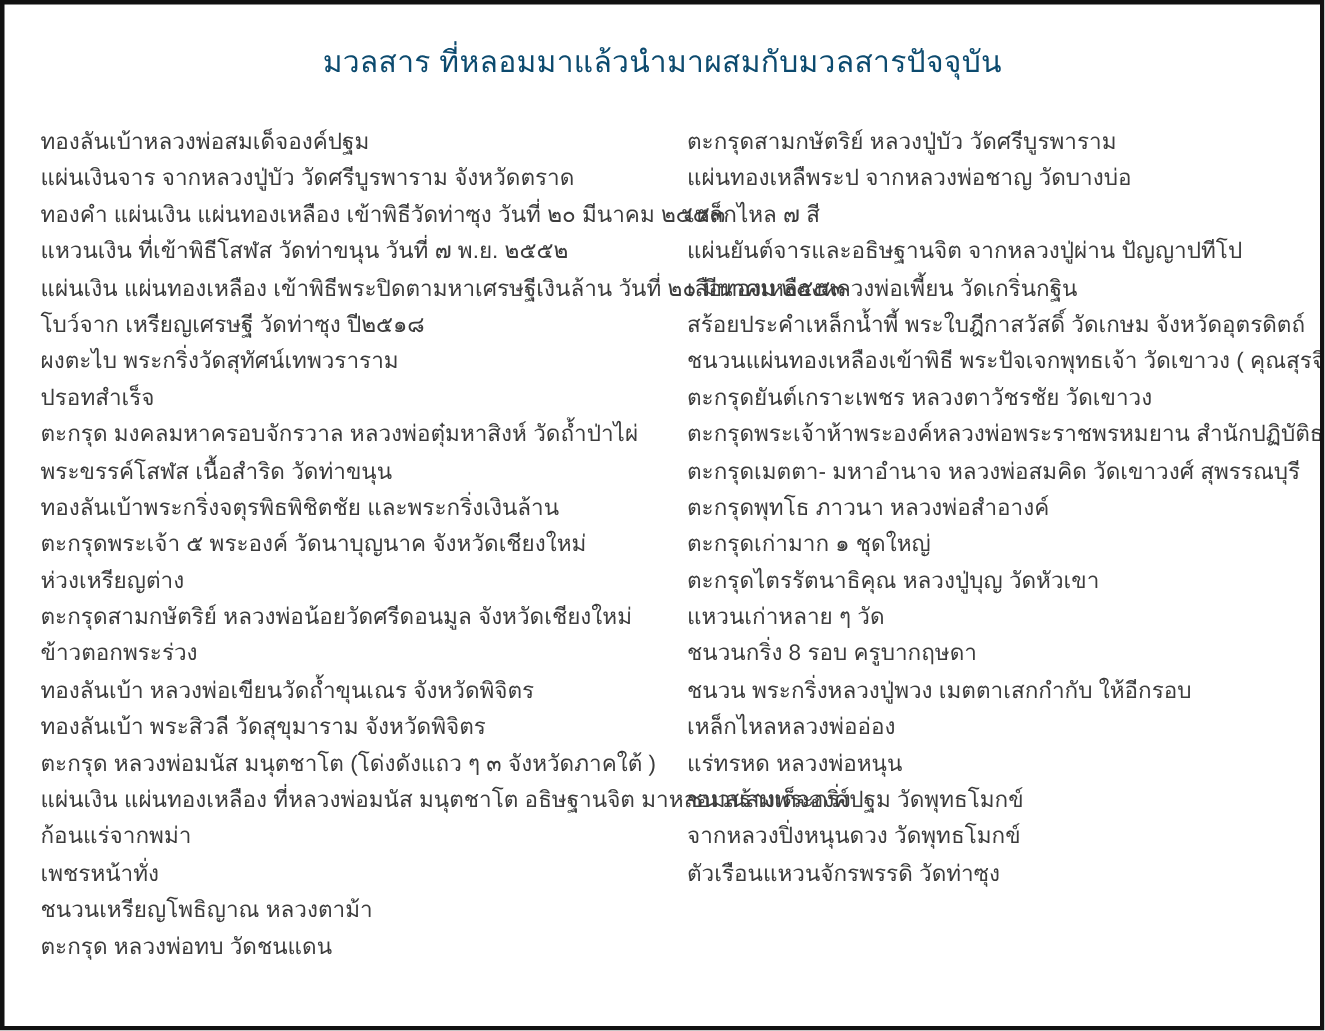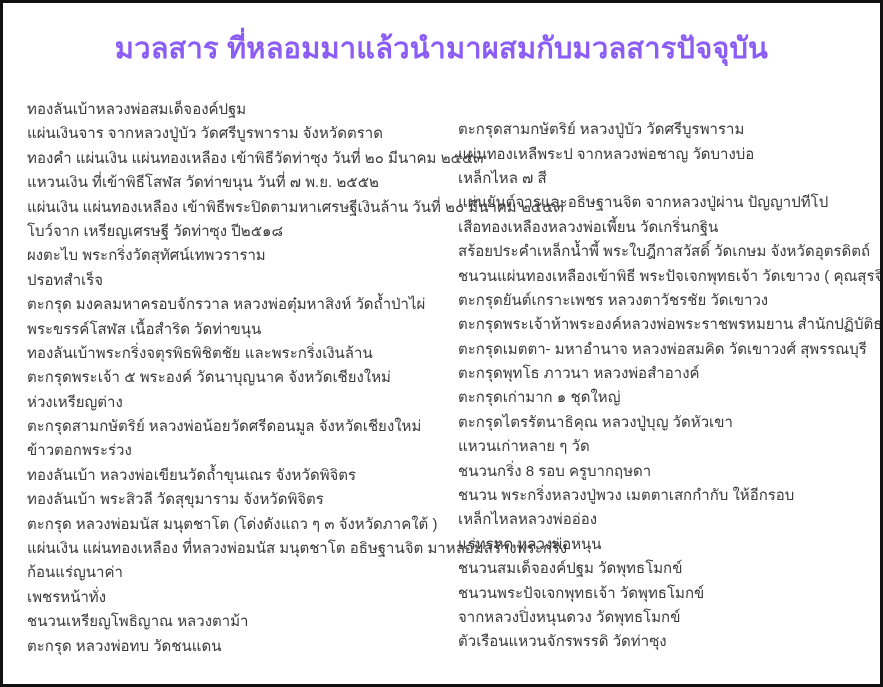--- a/index.html
+++ b/index.html
@@ -12,40 +12,38 @@
     box-sizing: border-box;
     width: 883px;
     height: 687px;
     border: 3px solid #111;
     background: #fff;
     overflow: hidden;
   }
   .title {
     margin: 22px 0 0 0;
     text-align: center;
-    font-size: 29px;
-    font-weight: bold;
-    color: #8b5cf6;
+    font-size: 20px;
+    font-weight: normal;
+    color: #0c4a6e;
     letter-spacing: 0.2px;
   }
   .columns {
     display: flex;
     margin-top: 26px;
     padding-left: 24px;
     padding-right: 10px;
-    align-items: center;
   }
   .col-left {
     flex: 0 0 431px;
     max-width: 431px;
   }
   .col-right {
     flex: 1 1 auto;
     min-width: 0;
-    margin-top: 16px;
   }
   .line {
     font-size: 15px;
     line-height: 24.4px;
     height: 24.4px;
     color: #3c3c3c;
     white-space: nowrap;
   }
 </style>
 </head>
@@ -68,21 +66,21 @@
         <div class="line">พระขรรค์โสฬส เนื้อสำริด วัดท่าขนุน</div>
         <div class="line">ทองลันเบ้าพระกริ่งจตุรพิธพิชิตชัย และพระกริ่งเงินล้าน</div>
         <div class="line">ตะกรุดพระเจ้า ๕ พระองค์ วัดนาบุญนาค จังหวัดเชียงใหม่</div>
         <div class="line">ห่วงเหรียญต่าง</div>
         <div class="line">ตะกรุดสามกษัตริย์ หลวงพ่อน้อยวัดศรีดอนมูล จังหวัดเชียงใหม่</div>
         <div class="line">ข้าวตอกพระร่วง</div>
         <div class="line">ทองลันเบ้า หลวงพ่อเขียนวัดถ้ำขุนเณร จังหวัดพิจิตร</div>
         <div class="line">ทองลันเบ้า พระสิวลี วัดสุขุมาราม จังหวัดพิจิตร</div>
         <div class="line">ตะกรุด หลวงพ่อมนัส มนุตชาโต (โด่งดังแถว ๆ ๓ จังหวัดภาคใต้ )</div>
         <div class="line">แผ่นเงิน แผ่นทองเหลือง ที่หลวงพ่อมนัส มนุตชาโต อธิษฐานจิต มาหลอมสร้างพระกริ่ง</div>
-        <div class="line">ก้อนแร่ญนาค่า</div>
+        <div class="line">ก้อนแร่จากพม่า</div>
         <div class="line">เพชรหน้าทั่ง</div>
         <div class="line">ชนวนเหรียญโพธิญาณ หลวงตาม้า</div>
         <div class="line">ตะกรุด หลวงพ่อทบ วัดชนแดน</div>
       </div>
     <div class="col-right">
         <div class="line">ตะกรุดสามกษัตริย์ หลวงปู่บัว วัดศรีบูรพาราม</div>
         <div class="line">แผ่นทองเหลืพระป จากหลวงพ่อชาญ วัดบางบ่อ</div>
         <div class="line">เหล็กไหล ๗ สี</div>
         <div class="line">แผ่นยันต์จารและอธิษฐานจิต จากหลวงปู่ผ่าน ปัญญาปทีโป</div>
         <div class="line">เสือทองเหลืองหลวงพ่อเพี้ยน วัดเกริ่นกฐิน</div>
@@ -93,18 +91,17 @@
         <div class="line">ตะกรุดเมตตา- มหาอำนาจ หลวงพ่อสมคิด วัดเขาวงศ์ สุพรรณบุรี</div>
         <div class="line">ตะกรุดพุทโธ ภาวนา หลวงพ่อสำอางค์</div>
         <div class="line">ตะกรุดเก่ามาก ๑ ชุดใหญ่</div>
         <div class="line">ตะกรุดไตรรัตนาธิคุณ หลวงปู่บุญ วัดหัวเขา</div>
         <div class="line">แหวนเก่าหลาย ๆ วัด</div>
         <div class="line">ชนวนกริ่ง 8 รอบ ครูบากฤษดา</div>
         <div class="line">ชนวน พระกริ่งหลวงปู่พวง เมตตาเสกกำกับ ให้อีกรอบ</div>
         <div class="line">เหล็กไหลหลวงพ่ออ่อง</div>
         <div class="line">แร่ทรหด หลวงพ่อหนุน</div>
         <div class="line">ชนวนสมเด็จองค์ปฐม วัดพุทธโมกข์</div>
-        <div class="line">ชนวนพระปัจเจกพุทธเจ้า วัดพุทธโมกข์</div>
         <div class="line">จากหลวงปิ่งหนุนดวง วัดพุทธโมกข์</div>
         <div class="line">ตัวเรือนแหวนจักรพรรดิ วัดท่าซุง</div>
       </div>
   </div>
 </div>
 
 </body></html>

